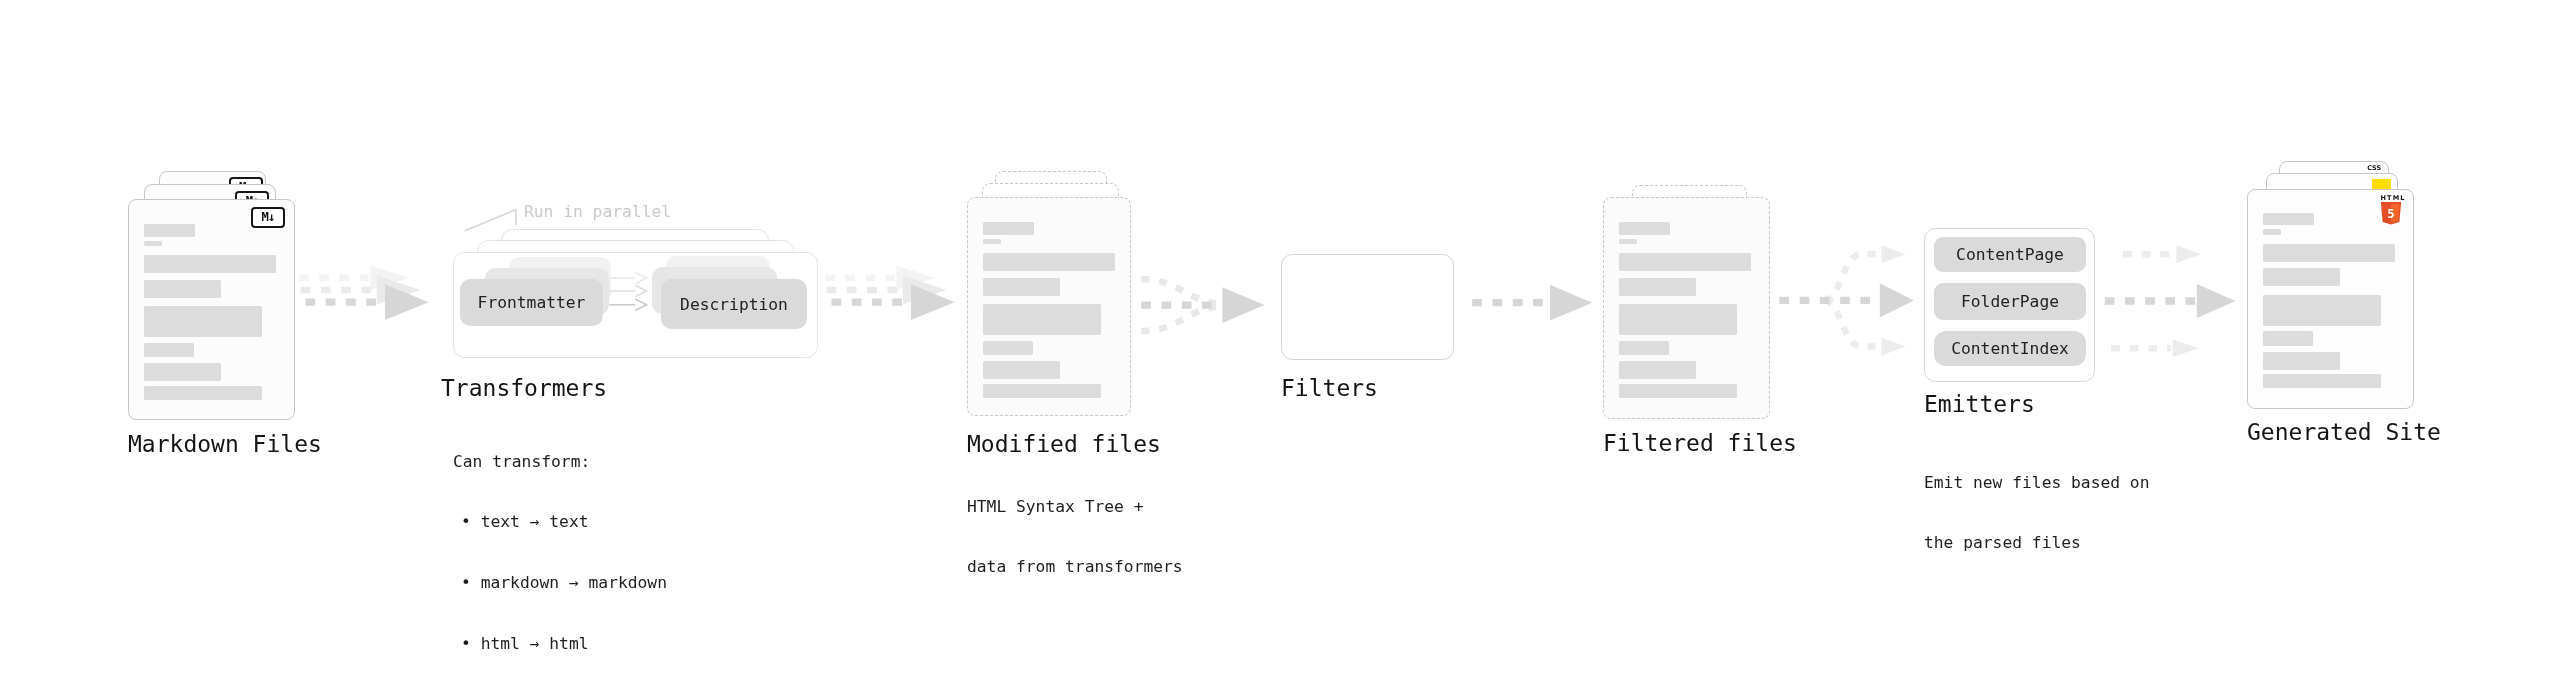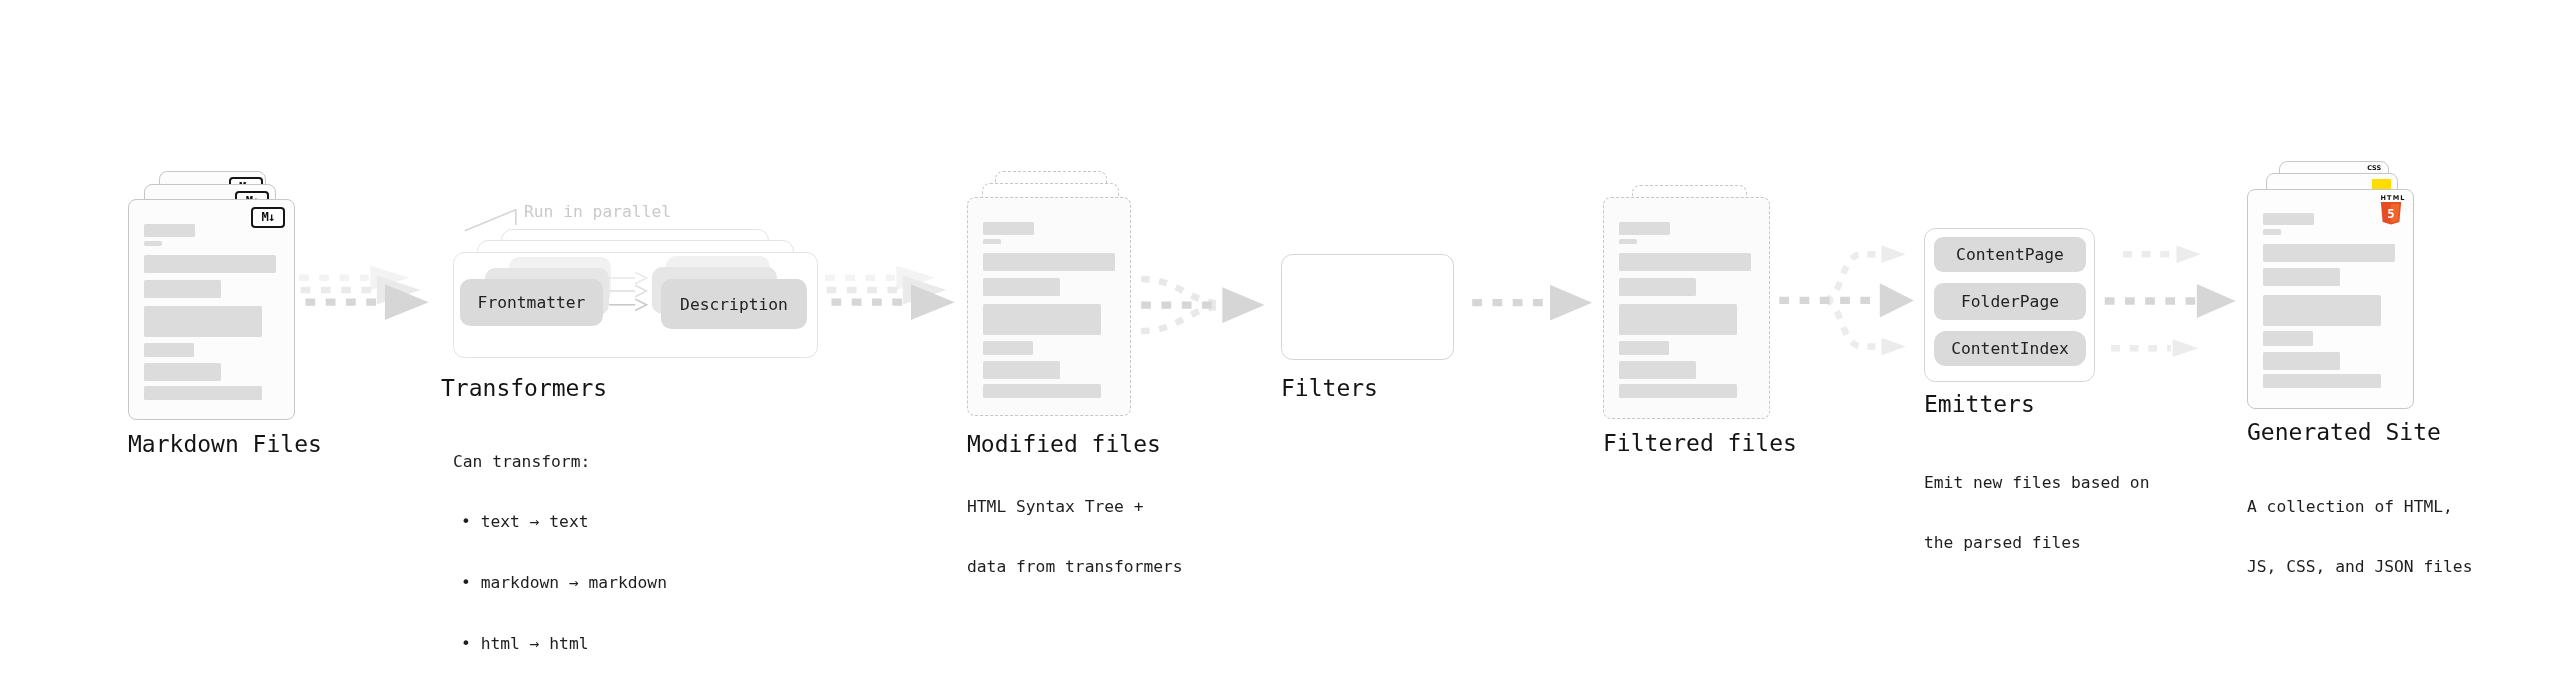--- a/index.html
+++ b/index.html
@@ -219,19 +219,15 @@
         <div class="bar" style="width: 18px; height: 5.7px; margin-bottom: 9px;"></div>
         <div class="bar" style="width: 132px; height: 18px; margin-bottom: 6.5px;"></div>
         <div class="bar" style="width: 77px; height: 18px; margin-bottom: 8.1px;"></div>
         <div class="bar" style="width: 118px; height: 31px; margin-bottom: 5.7px;"></div>
         <div class="bar" style="width: 50px; height: 14.6px; margin-bottom: 5.7px;"></div>
         <div class="bar" style="width: 77px; height: 18px; margin-bottom: 4.9px;"></div>
         <div class="bar" style="width: 118px; height: 14px; margin-bottom: 0px;"></div>
       </div>
   </div>
   <div class="stage-label" style="left:2247px;top:420px">Generated Site</div>
-  <div class="stage-desc" style="left:2247px;top:456px">
-    <div>A collection of HTML,</div>
-    <div>JS, CSS, and JSON files</div>
-  </div>
 
 </div>
 
 
 </body></html>

